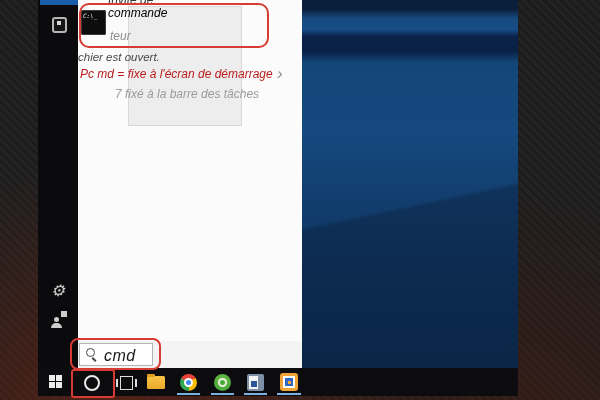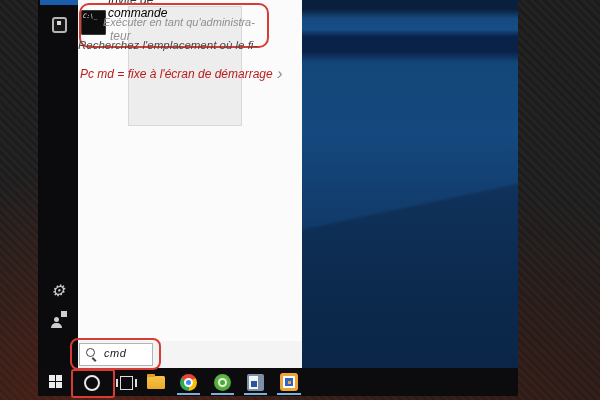--- a/index.html
+++ b/index.html
@@ -43,21 +43,21 @@
   .chev{left:199px;top:64px;font-size:17px;color:#8a8a8a;}
   .pintask{left:37px;top:87px;font-size:12px;color:#9a9a9a;}
   .redbox{border:2.5px solid #d63c34;border-radius:10px;background:transparent;}
   .rb-admin{left:1px;top:3px;width:186px;height:41px;}
 
   
   .searchrow{left:0;top:341px;width:224px;height:28px;background:#f4f4f4;}
   .searchbox{left:1px;top:343px;width:72px;height:21px;background:#fff;border:1px solid #b3b3b3;}
   .mag{left:8px;top:348px;width:7px;height:7px;border:1.5px solid #454545;border-radius:50%;}
   .mag::after{content:"";position:absolute;left:6px;top:8px;width:5px;height:1.5px;background:#454545;transform:rotate(45deg);transform-origin:0 0;}
-  .searchtext{left:26px;top:347px;font-size:11px;color:#1a1a1a;letter-spacing:.5px;text-align:right;}
+  .searchtext{left:26px;top:347px;font-size:16px;color:#1a1a1a;letter-spacing:.5px;text-align:right;}
   .rb-search{left:70px;top:338px;width:87px;height:28px;border:2.5px solid #d63c34;border-radius:8px;z-index:30;}
 
   
   .desktop{left:302px;top:0;width:216px;height:368px;
     background:
       linear-gradient(168deg, transparent 55%, rgba(10,25,50,.35) 56%),
       linear-gradient(180deg,
         #0a1f3c 0%, #0a1f3c 2.5%,
         #16497f 5%, #174d86 8%,
         #0a2148 10%, #0a2148 14%,
@@ -120,30 +120,30 @@
   <div class="abs panel">
     <div class="abs menu-bg"></div>
 
     <div class="abs title1">Invite de</div>
     <div class="abs title2">commande</div>
 
     <div class="abs cmdicon">
       <span>C:\_</span>
     </div>
 
-    <div class="abs admin1">Exécuter en tant qu'administra-</div>
     <div class="abs admin2">teur</div>
 
     <div class="abs redbox rb-admin"></div>
 
-    <div class="abs loc1">Recherchez l'emplacement où le fi-</div>
+    <div class="abs loc2">chier est ouvert.</div>
 
     <div class="abs pinstart">Pc md = fixe à l'écran de démarrage</div>
     <div class="abs chev">›</div>
 
+    <div class="abs pintask">7 fixé à la barre des tâches</div>
 
     <div class="abs searchrow"></div>
     <div class="abs searchbox"></div>
     <div class="abs mag"></div>
     <div class="abs searchtext">cmd</div>
   </div>
 
   <div class="abs rb-search"></div>
 
   <div class="abs desktop"></div>

